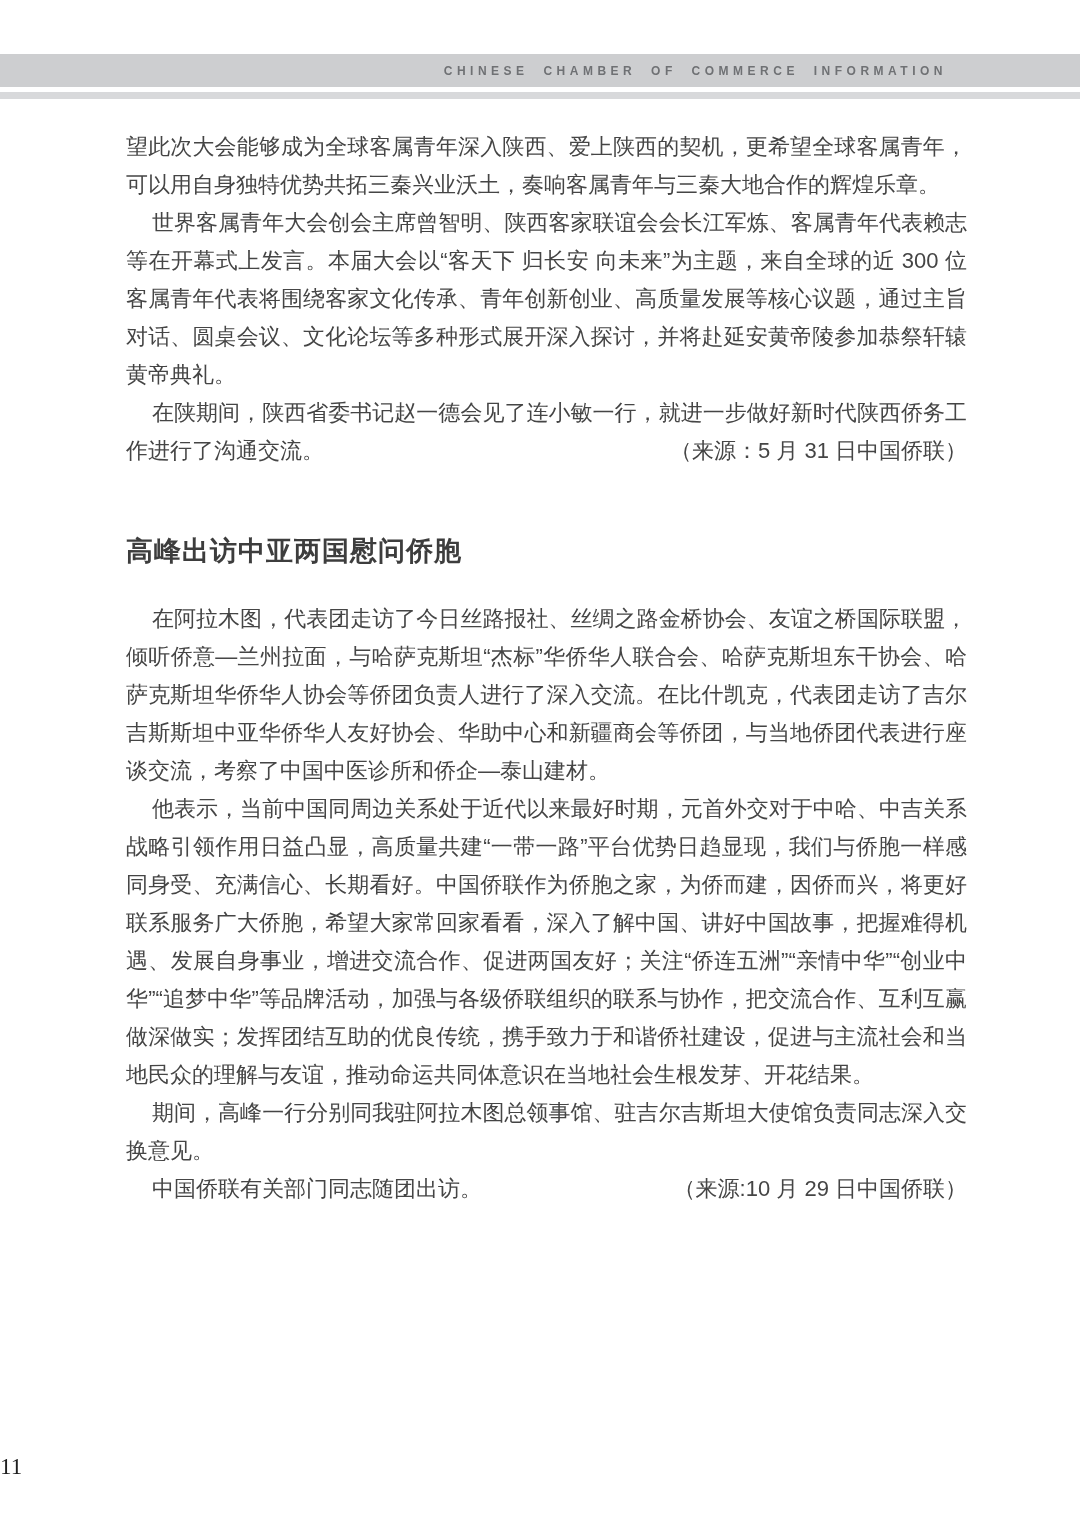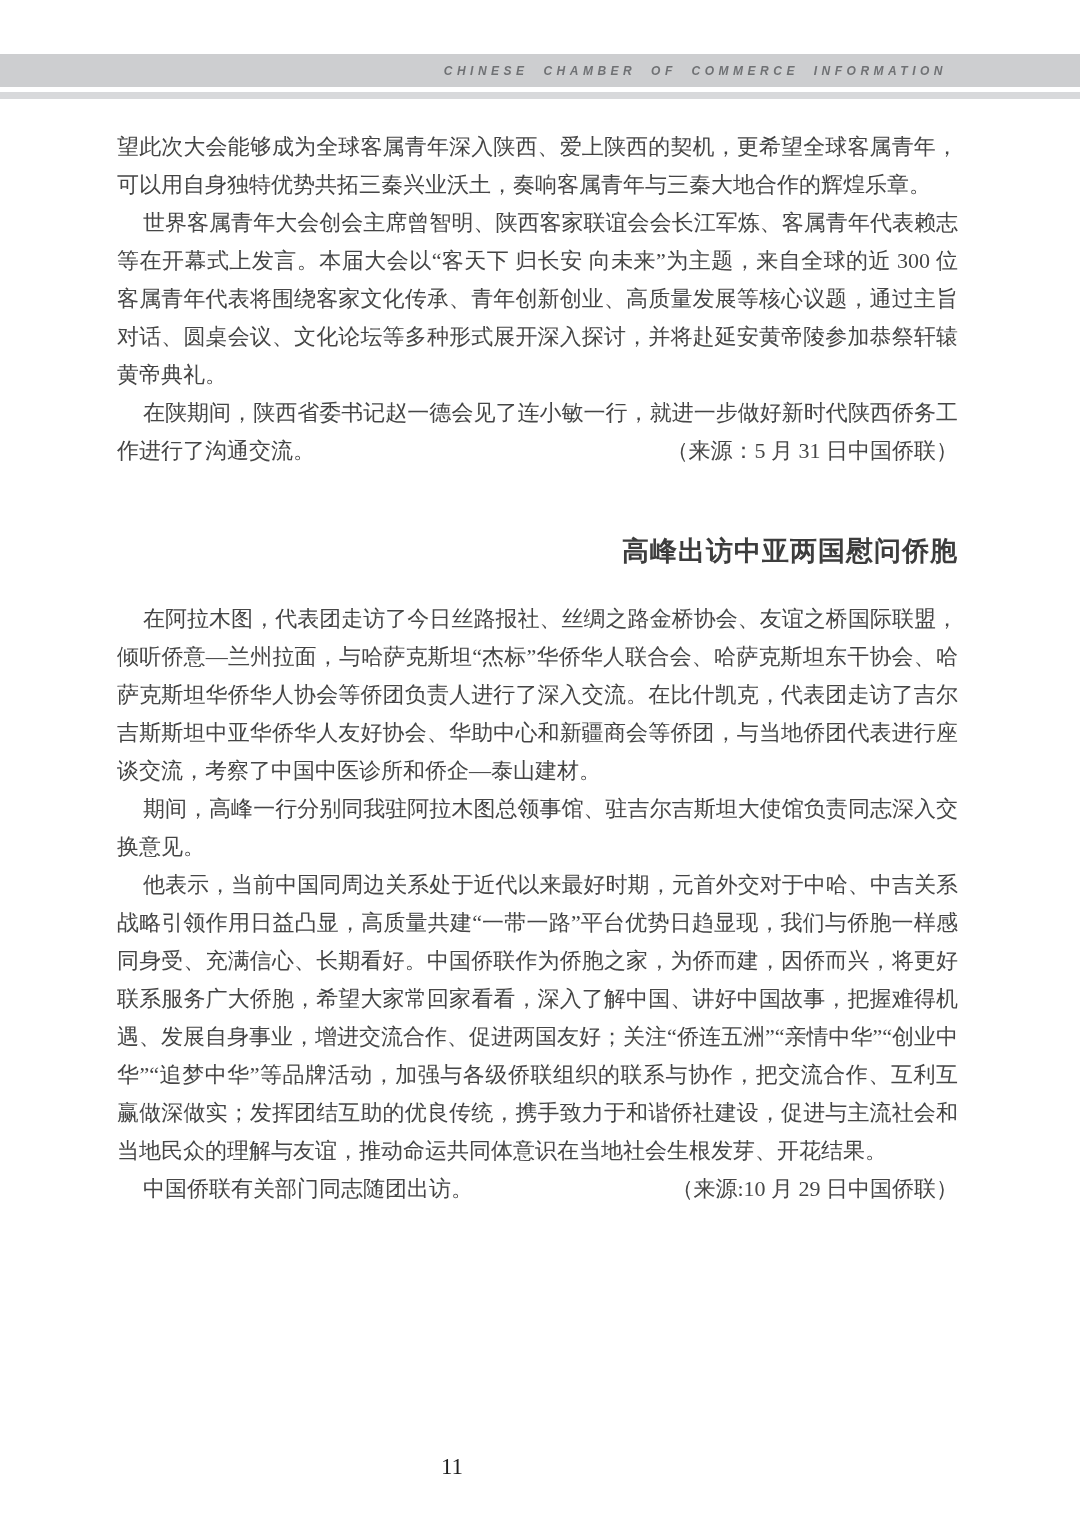--- a/index.html
+++ b/index.html
@@ -29,62 +29,59 @@
     align-items:center;
     justify-content:flex-end;
     padding-right:133px;
   }
   .band-text{
     font-size:12px;
     font-weight:bold;
     letter-spacing:4.5px;
     word-spacing:7px;
     color:var(--band-text);
-    font-style:italic;
   }
   .band-rule{
     position:absolute;
     left:0; top:92px;
     width:1080px; height:7px;
     background:var(--band-rule);
   }
   main{
     position:absolute;
-    left:117px; top:128px;
+    left:126px; top:128px;
     width:841px;
-    font-family:Liberation Serif, serif;
   }
   .para{
     font-size:22px;
     line-height:38px;
     color:var(--body-text);
     text-align:justify;
     overflow:hidden;
   }
   .para.indent{ text-indent:26px; }
   .article-title{
     font-size:27px;
     line-height:46px;
     font-weight:bold;
     letter-spacing:1px;
     color:var(--title-text);
-    text-align:right;
+    text-align:left;
     margin-top:58px;
     margin-bottom:26px;
   }
   .source{
     float:right;
     text-indent:0;
     color:var(--body-text);
   }
   .page-number{
     position:absolute;
     left:0; top:1452px;
     width:904px;
-    text-align:center;
     font-family:"Liberation Serif",serif;
     font-size:23px;
     line-height:30px;
     color:#1f1f1f;
   }
 </style>
 </head>
 <body>
 
 <div class="page">
@@ -93,20 +90,20 @@
     <span class="band-text">CHINESE CHAMBER OF COMMERCE INFORMATION</span>
   </div>
   <div class="band-rule"></div>
 
   <main id="articles">
       <p class="para">望此次大会能够成为全球客属青年深入陕西、爱上陕西的契机，更希望全球客属青年，可以用自身独特优势共拓三秦兴业沃土，奏响客属青年与三秦大地合作的辉煌乐章。</p>
       <p class="para indent">世界客属青年大会创会主席曾智明、陕西客家联谊会会长江军炼、客属青年代表赖志等在开幕式上发言。本届大会以“客天下 归长安 向未来”为主题，来自全球的近 300 位客属青年代表将围绕客家文化传承、青年创新创业、高质量发展等核心议题，通过主旨对话、圆桌会议、文化论坛等多种形式展开深入探讨，并将赴延安黄帝陵参加恭祭轩辕黄帝典礼。</p>
       <p class="para indent">在陕期间，陕西省委书记赵一德会见了连小敏一行，就进一步做好新时代陕西侨务工作进行了沟通交流。<span class="source">（来源：5 月 31 日中国侨联）</span></p>
       <h2 class="article-title">高峰出访中亚两国慰问侨胞</h2>
       <p class="para indent">在阿拉木图，代表团走访了今日丝路报社、丝绸之路金桥协会、友谊之桥国际联盟，倾听侨意—兰州拉面，与哈萨克斯坦“杰标”华侨华人联合会、哈萨克斯坦东干协会、哈萨克斯坦华侨华人协会等侨团负责人进行了深入交流。在比什凯克，代表团走访了吉尔吉斯斯坦中亚华侨华人友好协会、华助中心和新疆商会等侨团，与当地侨团代表进行座谈交流，考察了中国中医诊所和侨企—泰山建材。</p>
+      <p class="para indent">他表示，当前中国同周边关系处于近代以来最好时期，元首外交对于中哈、中吉关系战略引领作用日益凸显，高质量共建“一带一路”平台优势日趋显现，我们与侨胞一样感同身受、充满信心、长期看好。中国侨联作为侨胞之家，为侨而建，因侨而兴，将更好联系服务广大侨胞，希望大家常回家看看，深入了解中国、讲好中国故事，把握难得机遇、发展自身事业，增进交流合作、促进两国友好；关注“侨连五洲”“亲情中华”“创业中华”“追梦中华”等品牌活动，加强与各级侨联组织的联系与协作，把交流合作、互利互赢做深做实；发挥团结互助的优良传统，携手致力于和谐侨社建设，促进与主流社会和当地民众的理解与友谊，推动命运共同体意识在当地社会生根发芽、开花结果。</p>
       <p class="para indent">期间，高峰一行分别同我驻阿拉木图总领事馆、驻吉尔吉斯坦大使馆负责同志深入交换意见。</p>
-      <p class="para indent">他表示，当前中国同周边关系处于近代以来最好时期，元首外交对于中哈、中吉关系战略引领作用日益凸显，高质量共建“一带一路”平台优势日趋显现，我们与侨胞一样感同身受、充满信心、长期看好。中国侨联作为侨胞之家，为侨而建，因侨而兴，将更好联系服务广大侨胞，希望大家常回家看看，深入了解中国、讲好中国故事，把握难得机遇、发展自身事业，增进交流合作、促进两国友好；关注“侨连五洲”“亲情中华”“创业中华”“追梦中华”等品牌活动，加强与各级侨联组织的联系与协作，把交流合作、互利互赢做深做实；发挥团结互助的优良传统，携手致力于和谐侨社建设，促进与主流社会和当地民众的理解与友谊，推动命运共同体意识在当地社会生根发芽、开花结果。</p>
       <p class="para indent">中国侨联有关部门同志随团出访。<span class="source">（来源:10 月 29 日中国侨联）</span></p>
     </main>
 
   <div class="page-number">11</div>
 
 </div>
 
 </body></html>

